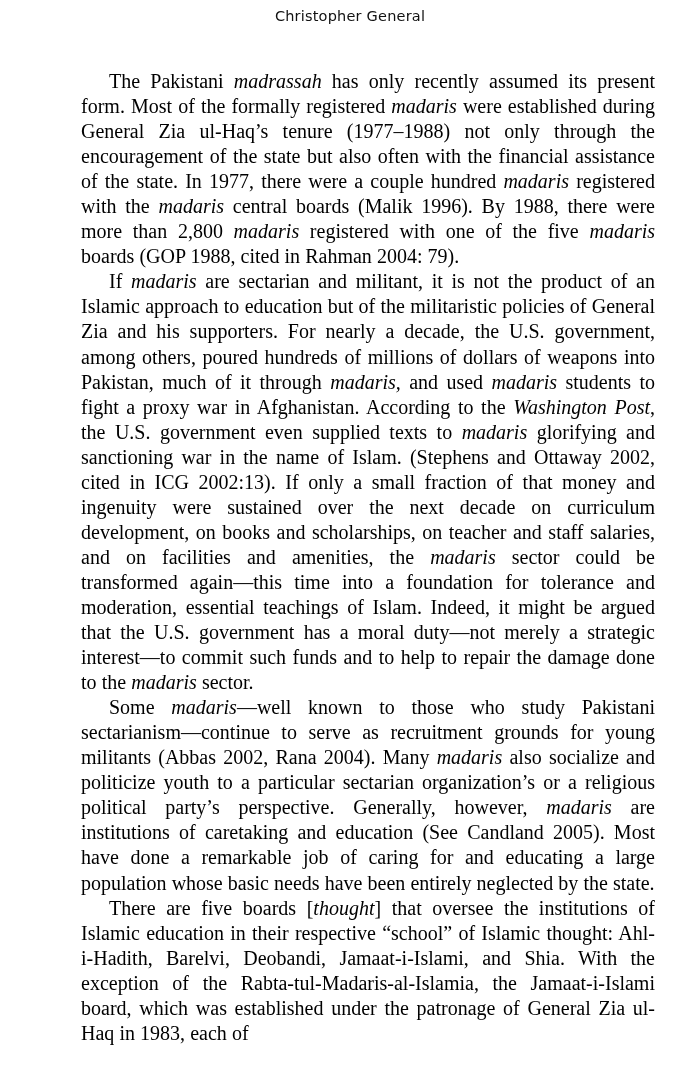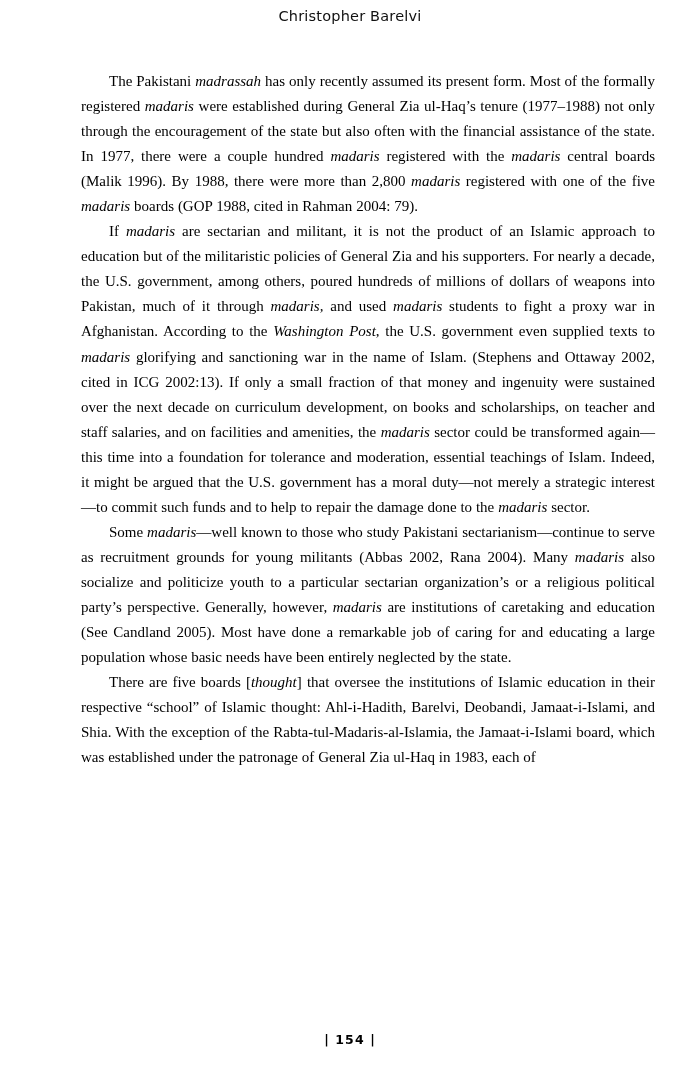--- a/index.html
+++ b/index.html
@@ -36,21 +36,21 @@
   .textblock {
     position: absolute;
     top: 69px;
     left: 81px;
     width: 574px;
   }
   p.para {
     margin: 0;
     text-align: justify;
     text-justify: inter-word;
-    font-size: 15px;
+    font-size: 20px;
     line-height: 25.05px;
     text-indent: 28px;
     hyphens: none;
     -webkit-hyphens: none;
     word-spacing: 0.1px;
   }
   p.para i {
     font-style: italic;
   }
   .folio {
@@ -64,24 +64,23 @@
     font-weight: bold;
     letter-spacing: 1.1px;
     color: #000000;
   }
 </style>
 </head>
 <body>
 
 <div class="page">
 
-  <div class="running-head">Christopher Barelvi</div>
+  <div class="running-head">Christopher General</div>
 
   <div class="textblock">
     <p class="para">The Pakistani <i>madrassah</i> has only recently assumed its present form. Most of the formally registered <i>madaris</i> were established during General Zia ul-Haq’s tenure (1977–1988) not only through the encouragement of the state but also often with the financial assistance of the state. In 1977, there were a couple hundred <i>madaris</i> registered with the <i>madaris</i> central boards (Malik 1996). By 1988, there were more than 2,800 <i>madaris</i> registered with one of the five <i>madaris</i> boards (GOP 1988, cited in Rahman 2004: 79).</p>
     <p class="para">If <i>madaris</i> are sectarian and militant, it is not the product of an Islamic approach to education but of the militaristic policies of General Zia and his supporters. For nearly a decade, the U.S. government, among others, poured hundreds of millions of dollars of weapons into Pakistan, much of it through <i>madaris,</i> and used <i>madaris</i> students to fight a proxy war in Afghanistan. According to the <i>Washington Post</i>, the U.S. government even supplied texts to <i>madaris</i> glorifying and sanctioning war in the name of Islam. (Stephens and Ottaway 2002, cited in ICG 2002:13). If only a small fraction of that money and ingenuity were sustained over the next decade on curriculum development, on books and scholarships, on teacher and staff salaries, and on facilities and amenities, the <i>madaris</i> sector could be transformed again—this time into a foundation for tolerance and moderation, essential teachings of Islam. Indeed, it might be argued that the U.S. government has a moral duty—not merely a strategic interest—to commit such funds and to help to repair the damage done to the <i>madaris</i> sector.</p>
     <p class="para">Some <i>madaris</i>—well known to those who study Pakistani sectarianism—continue to serve as recruitment grounds for young militants (Abbas 2002, Rana 2004). Many <i>madaris</i> also socialize and politicize youth to a particular sectarian organization’s or a religious political party’s perspective. Generally, however, <i>madaris</i> are institutions of caretaking and education (See Candland 2005). Most have done a remarkable job of caring for and educating a large population whose basic needs have been entirely neglected by the state.</p>
     <p class="para">There are five boards [<i>thought</i>] that oversee the institutions of Islamic education in their respective “school” of Islamic thought: Ahl-i-Hadith, Barelvi, Deobandi, Jamaat-i-Islami, and Shia. With the exception of the Rabta-tul-Madaris-al-Islamia, the Jamaat-i-Islami board, which was established under the patronage of General Zia ul-Haq in 1983, each of</p>
   </div>
 
-  <div class="folio">| 154 |</div>
 
 </div>
 
 </body></html>

